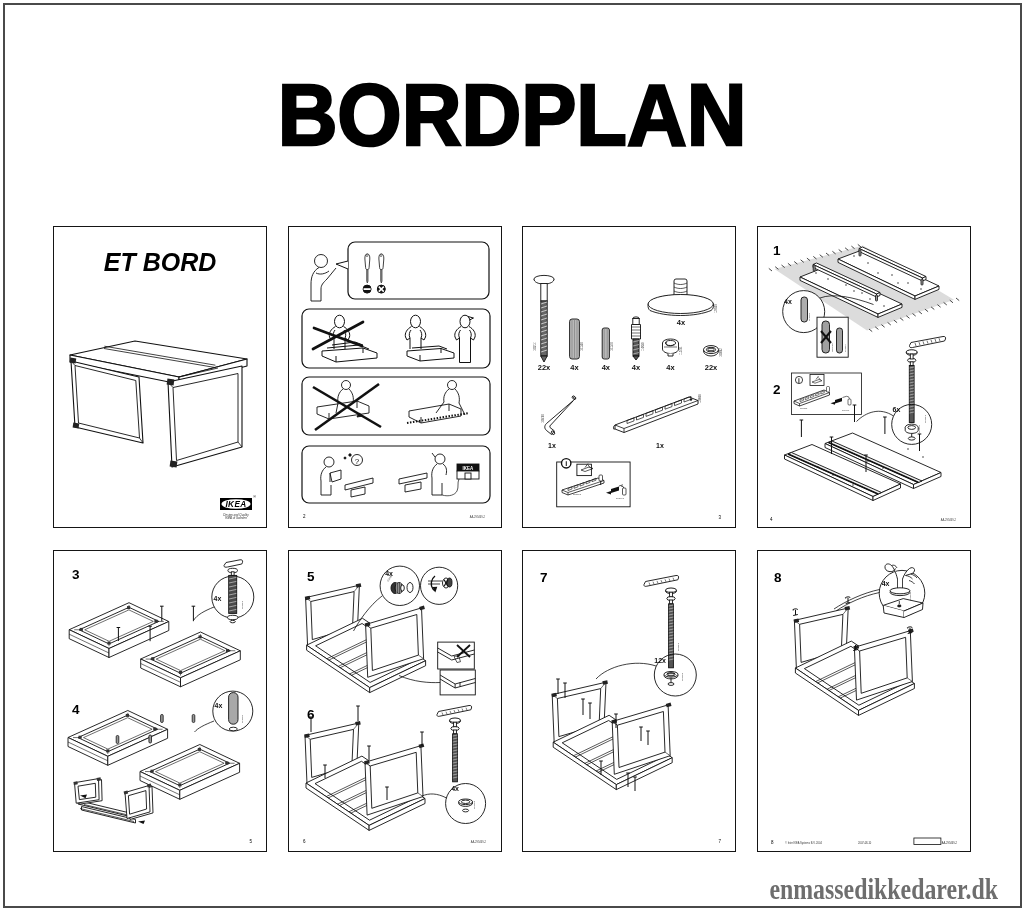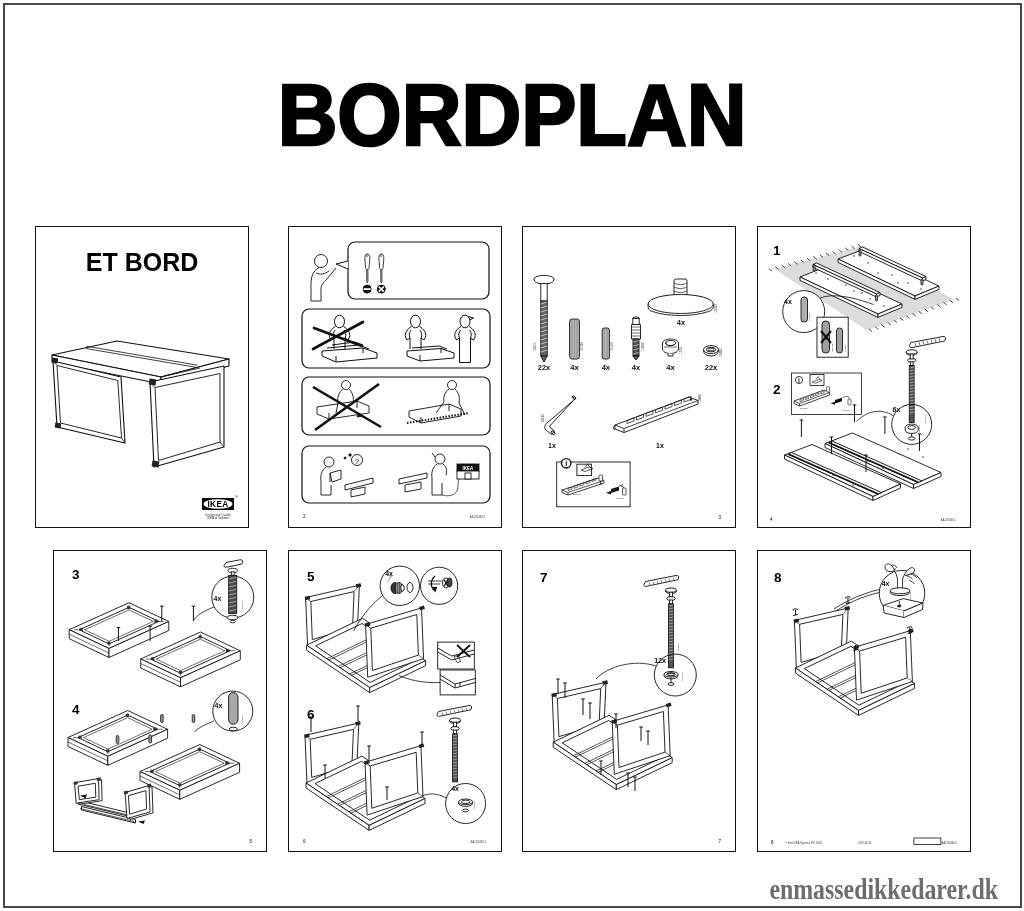--- a/index.html
+++ b/index.html
@@ -8,21 +8,21 @@
 svg{display:block;}
 svg text{font-family:"Liberation Sans",sans-serif;}
 </style>
 </head>
 <body>
 
 <div style="position:absolute;left:3px;top:3px;width:1015px;height:901px;border:2px solid #4a4a4a;"></div>
 
 <div style="position:absolute;left:0;top:64px;width:1024px;text-align:center;font-weight:bold;font-size:88px;letter-spacing:0;color:#000;transform:scaleX(0.94);-webkit-text-stroke:2.6px #000;">BORDPLAN</div>
 
-<div class="panel" style="left:35px;top:226px;" id="p1">
+<div class="panel" style="left:53px;top:226px;font-style:italic;" id="p1">
 <svg width="209" height="297" viewBox="0 0 209 297">
 
 <text x="106" y="44" font-size="25" font-weight="bold" text-anchor="middle">ET BORD</text>
 
 <g fill="none" stroke="#111" stroke-width="1.1" stroke-linejoin="round">
 
   <polygon points="16,128 81,114 193,132 125,150" fill="#fff"></polygon>
 
   <polygon points="16,128 125,150 125,157 16,135" fill="#fff"></polygon>
   <polygon points="125,150 193,132 193,139 125,157" fill="#fff"></polygon>

